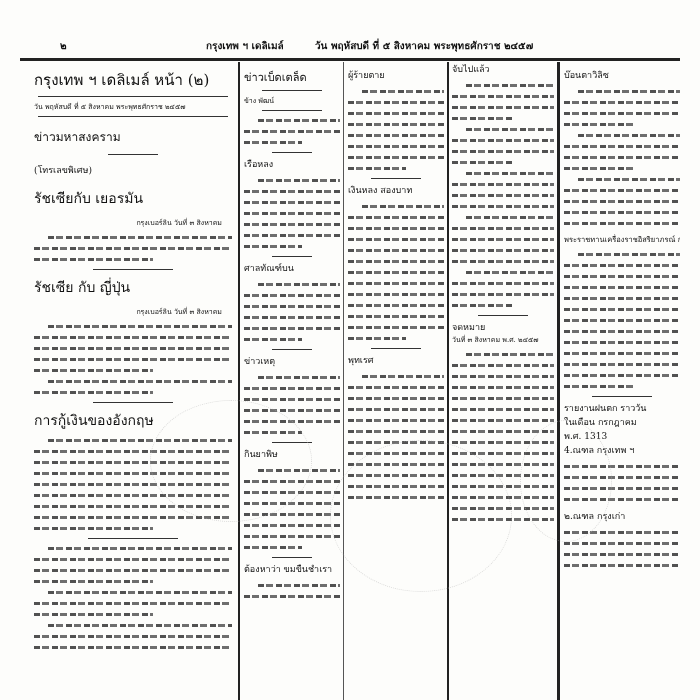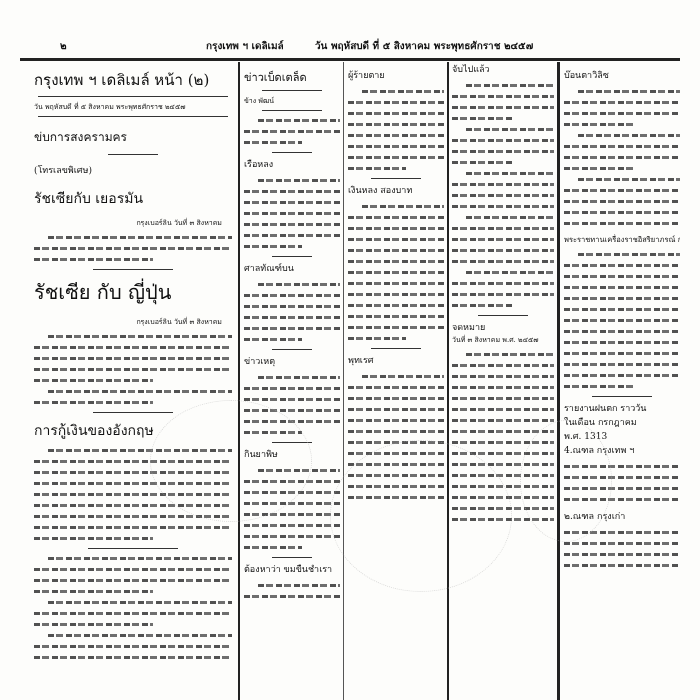--- a/index.html
+++ b/index.html
@@ -33,30 +33,30 @@
   <div class="vline" style="left:238px"></div>
   <div class="vline" style="left:343px;width:1px;background:#555"></div>
   <div class="vline" style="left:447px"></div>
   <div class="vline" style="left:557px;width:3px"></div>
 
   <div class="col" style="left:34px;width:198px">
     <div class="h-big" style="font-size:15px;margin-top:6px">กรุงเทพ ฯ เดลิเมล์ หน้า (๒)</div>
     <div class="sep" style="width:190px"></div>
     <div class="h-sm" style="font-size:7px">วัน พฤหัสบดี ที่ ๕ สิงหาคม พระพุทธศักราช ๒๔๕๗</div>
     <div class="sep" style="width:190px;margin-bottom:10px"></div>
-    <div class="h-big" style="font-size:12px">ข่บการสงครามคร</div>
+    <div class="h-big" style="font-size:12px">ข่าวมหาสงคราม</div>
     <div class="sep" style="width:50px;margin:8px auto"></div>
     <div class="h-sm">(โทรเลขพิเศษ)</div>
     <div class="h-big" style="font-size:14px;margin-top:10px">รัชเซียกับ เยอรมัน</div>
     <div class="h-sm" style="text-align:right;font-size:7px;margin:8px 10px 0 0">กรุงเบอร์ลิน วันที่ ๓ สิงหาคม</div>
     <span class="bl i"></span>
       <span class="bl"></span>
       <span class="bl s"></span>
     <div class="sep" style="width:80px"></div>
-    <div class="h-big" style="font-size:20px;margin-top:6px">รัชเซีย กับ ญี่ปุ่น</div>
+    <div class="h-big" style="font-size:14px;margin-top:6px">รัชเซีย กับ ญี่ปุ่น</div>
     <div class="h-sm" style="text-align:right;font-size:7px;margin:8px 10px 0 0">กรุงเบอร์ลิน วันที่ ๓ สิงหาคม</div>
     <span class="bl i"></span>
       <span class="bl"></span>
       <span class="bl"></span>
       <span class="bl"></span>
       <span class="bl s"></span>
     <span class="bl i"></span>
       <span class="bl s"></span>
     <div class="sep" style="width:80px"></div>
     <div class="h-big" style="font-size:14px;margin-top:6px">การกู้เงินของอังกฤษ</div>

